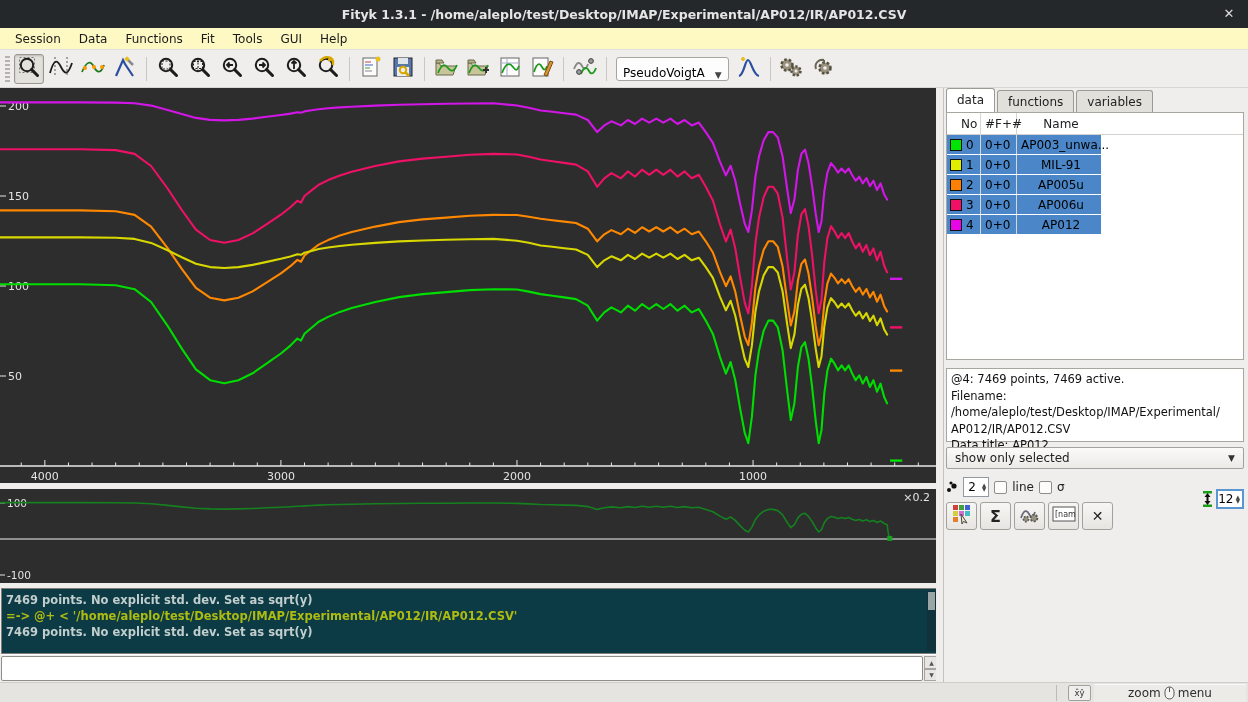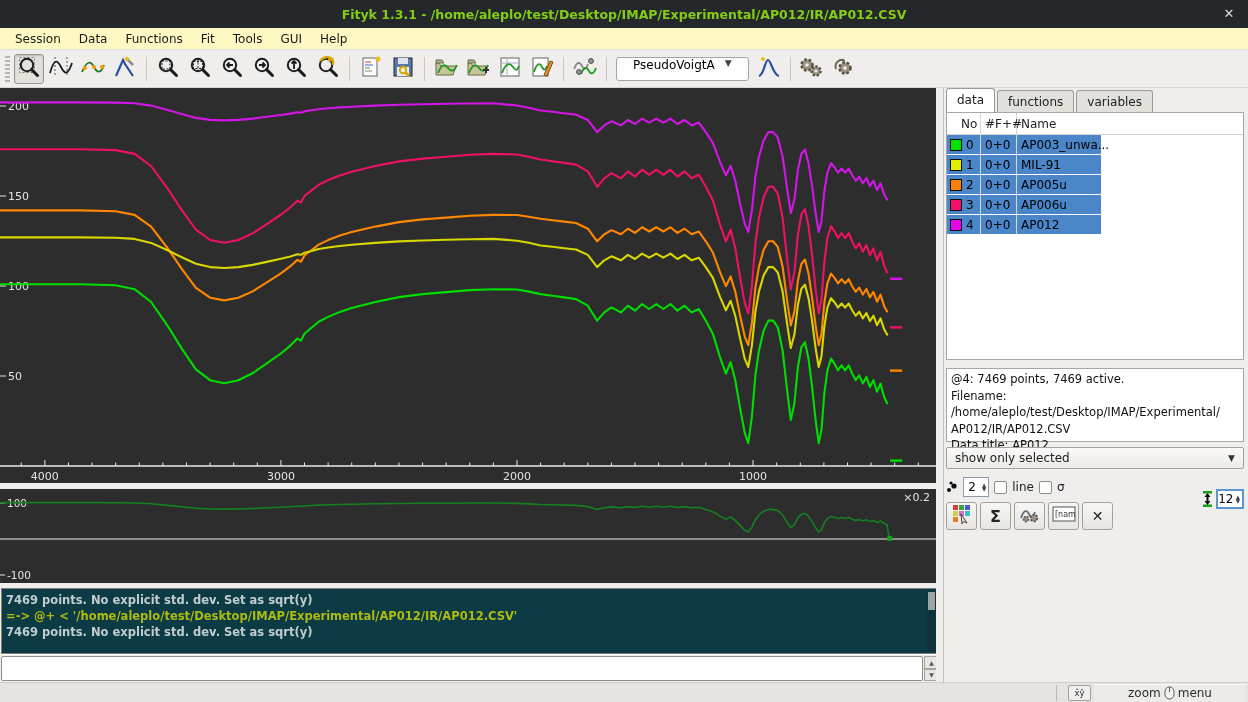--- a/index.html
+++ b/index.html
@@ -2,34 +2,34 @@
 <html><head>
 <meta charset="utf-8">
 <style>
   * { margin:0; padding:0; box-sizing:border-box; }
   html,body { width:1248px; height:702px; overflow:hidden; }
   body { font-family:"DejaVu Sans","Liberation Sans",sans-serif; font-size:12px; background:#efeeec; position:relative; }
   #app { position:absolute; inset:0; width:1248px; height:702px; }
 
   
   #titlebar { position:absolute; left:0; top:0; width:1248px; height:28px; background:#24282b; display:flex; align-items:center; justify-content:center; }
-  #titlebar .title { color:#84cc16; font-weight:bold; font-size:12.5px; }
+  #titlebar .title { color:#e5e5e5; font-weight:bold; font-size:12.5px; }
   #titlebar .close { position:absolute; right:10px; top:6px; color:#dcdcdc; font-size:13px; width:18px; height:16px; text-align:center; cursor:default; }
 
   
   #menubar { position:absolute; left:0; top:28px; width:1248px; height:22px; background:#fef9c3; border-bottom:1px solid #e2e0dc; display:flex; align-items:center; padding-left:6px; }
   .menu-item { padding:2px 9px; color:#1a1a1a; }
 
   
   #toolbar { position:absolute; left:0; top:50px; width:1248px; height:38px; background:#efeeec; border-bottom:1px solid #d8d6d2; display:flex; align-items:center; padding-left:2px; }
   .grip { width:5px; height:26px; margin:0 3px; background:repeating-linear-gradient(#b5b3ae 0 2px, transparent 2px 4px); }
   .tbtn { width:30px; height:30px; margin:0 1px; display:flex; align-items:center; justify-content:center; border:1px solid transparent; border-radius:3px; }
   .tbtn.active { border:1px solid #9a9890; background:#e3e1dc; box-shadow:inset 0 1px 2px rgba(0,0,0,.18); }
   .tsep { width:1px; height:24px; background:#c9c7c2; margin:0 5px; }
-  #peak-combo { height:24px; margin:0 4px; background:#fdfdfd; border:1px solid #a7a59f; border-radius:3px; display:flex; align-items:flex-start; padding:0 16px; gap:10px; }
+  #peak-combo { height:24px; margin:0 4px; background:#fdfdfd; border:1px solid #a7a59f; border-radius:3px; display:flex; align-items:flex-end; padding:0 6px; gap:10px; }
   #peak-combo .arrow { font-size:9px; color:#444; }
 
   
   #main-plot { position:absolute; left:0; top:88px; width:936px; height:395px; background:#2d2d2d; }
   #aux-plot  { position:absolute; left:0; top:489px; width:936px; height:94px; background:#2d2d2d; }
   .splitter-h { position:absolute; left:0; width:936px; background:#efeeec; }
   #split1 { top:483px; height:6px; }
   #split2 { top:583px; height:6px; }
   #vsplit { position:absolute; left:936px; top:88px; width:8px; height:594px; background:#efeeec; border-right:1px solid #c4c2bd; }
   #aux-scale { position:absolute; right:6px; top:2px; color:#e3e3e3; font-size:11px; }
@@ -56,21 +56,21 @@
   
   #sidebar { position:absolute; left:944px; top:88px; width:304px; height:594px; background:#efeeec; }
   #tabs { position:absolute; left:2px; top:0; height:24px; display:flex; align-items:flex-end; }
   .tab { padding:4px 10px 3px; border:1px solid #9c9a94; border-bottom:none; border-radius:3px 3px 0 0; background:#e2e0db; margin-right:2px; color:#222; }
   .tab.active { background:#ffffff; padding-bottom:5px; }
   #dtable { position:absolute; left:2px; top:24px; width:298px; height:248px; background:#ffffff; border:1px solid #a8a6a0; }
   .trow, #thead { display:flex; height:20px; line-height:20px; }
   #thead { border-bottom:1px solid #d4d2ce; height:22px; line-height:22px; color:#222; }
   .c-no { width:34px; padding-left:14px; border-right:1px solid #d8d6d2; }
   .c-f  { width:36px; padding-left:4px; border-right:1px solid #d8d6d2; }
-  .c-nm { width:84px; padding-left:4px; }
+  .c-nm { width:84px; padding-left:4px;text-align:center; }
   .trow { border-bottom:1px solid rgba(0,0,0,0); }
   .trow .sel { background:#4a86c8; }
   .trow .c-no { display:flex; align-items:center; gap:4px; padding-left:3px; }
   .swatch { width:12px; height:12px; border:1px solid #111; display:inline-block; }
   #infobox { position:absolute; left:2px; top:280px; width:298px; height:74px; background:#ffffff; border:1px solid #a8a6a0; padding:2px 4px; font-size:11.5px; line-height:16.5px; color:#111; }
   #filter-combo { position:absolute; left:2px; top:359px; width:298px; height:22px; border:1px solid #a3a19b; border-radius:2px; background:linear-gradient(#fbfaf9,#eceae6); display:flex; align-items:center; padding:0 8px; color:#222; }
   #filter-combo .arrow { margin-left:auto; font-size:9px; color:#333; }
 
   #ctl-row { position:absolute; left:2px; top:388px; width:298px; height:22px; display:flex; align-items:center; gap:5px; }
   .spinbox { height:20px; background:#fff; border:1px solid #8f9aa5; display:flex; align-items:center; }

